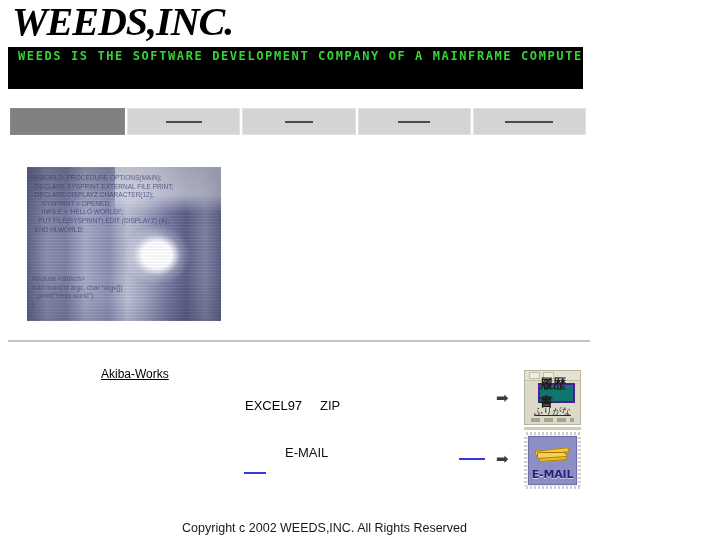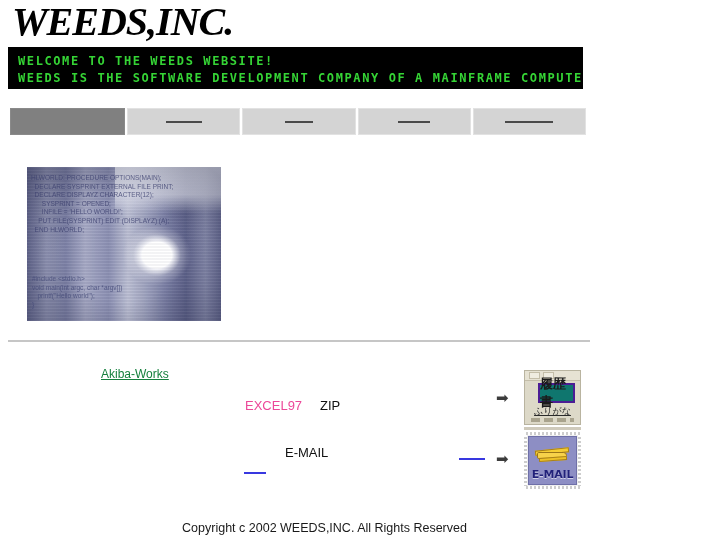--- a/index.html
+++ b/index.html
@@ -149,31 +149,31 @@
     height: 2px;
     background: #c6c6c6;
   }
 
   
   #akiba-link {
     position: absolute;
     left: 101px;
     top: 367px;
     font-size: 12px;
-    color: #15803d;
+    color: #000000;
     text-decoration: underline;
     cursor: pointer;
     white-space: nowrap;
   }
   #label-excel {
     position: absolute;
     left: 245px;
     top: 398px;
     font-size: 13px;
-    color: #ec4899;
+    color: #000000;
     white-space: nowrap;
   }
   #label-zip {
     position: absolute;
     left: 320px;
     top: 398px;
     font-size: 13px;
     color: #111111;
     white-space: nowrap;
   }
@@ -318,21 +318,20 @@
     font-size: 12.5px;
     color: #1a1a1a;
   }
 </style>
 </head>
 <body>
 
 <div id="site-title">WEEDS,INC.</div>
 
 <div id="banner">
-  <div class="banner-line" id="banner-line-1">WELCOME TO THE WEEDS WEBSITE!</div>
   <div class="banner-line" id="banner-line-2"><span>WEEDS IS THE SOFTWARE DEVELOPMENT COMPANY OF A MAINFRAME COMPUTER</span></div>
 </div>
 
 <div id="navbar">
   <div class="nav-btn active" style="width:116px">
       <span class="glyph" style="width:0"></span>
     </div>
   <div class="nav-btn" style="width:114px">
       <span class="glyph" style="width:36px"></span>
     </div>

